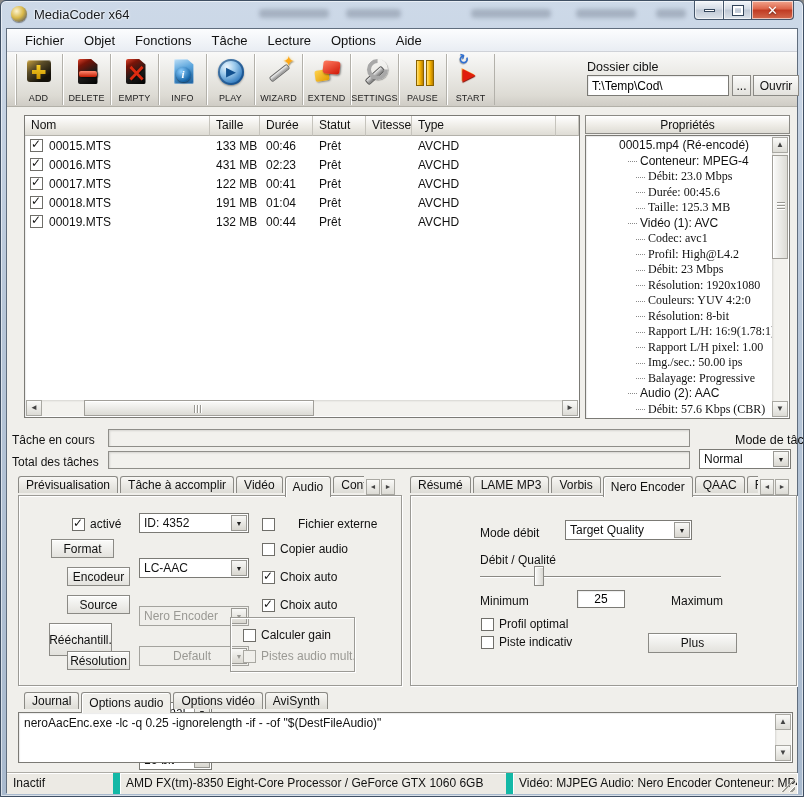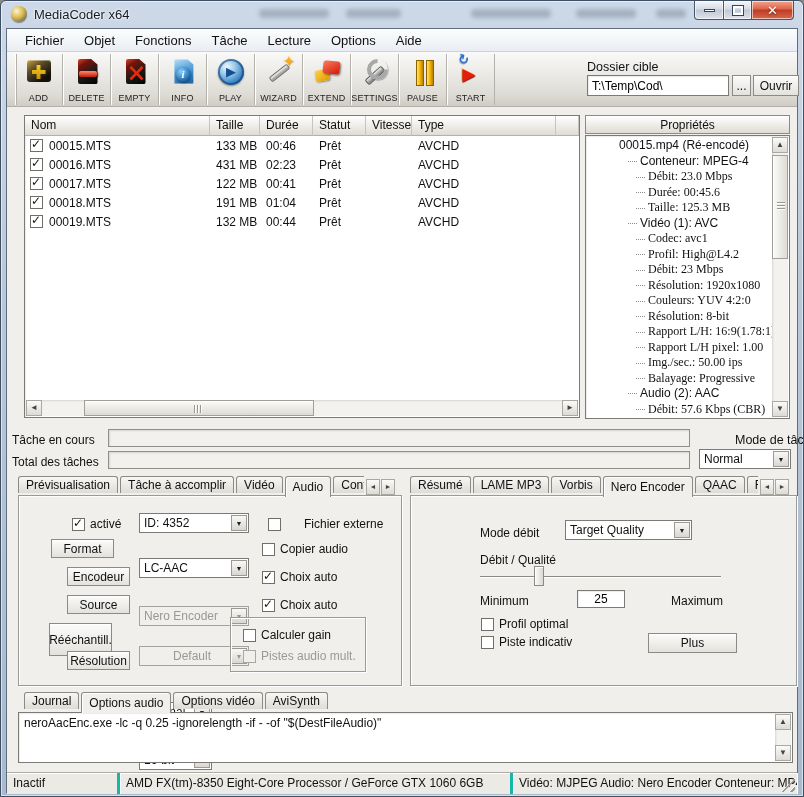--- a/index.html
+++ b/index.html
@@ -159,21 +159,21 @@
   .tab-arrows .sb-btn{width:14px;height:16px;font-size:7px;}
   .panel{position:absolute;border:1px solid #9b9a95;box-shadow:inset 1px 1px 0 #fff,1px 1px 0 #fff;background:#f0efeb;}
   
   .slider-track{position:absolute;height:0;border-top:1px solid #8a8984;border-bottom:1px solid #fff;}
   .slider-thumb{position:absolute;width:10px;height:20px;background:linear-gradient(90deg,#fbfbfa,#d9d8d2);
     border:1px solid #8b8a85;box-shadow:inset 1px 1px 0 #fff;cursor:grab;}
   
   .cmdbox{left:11px;top:683px;width:775px;height:51px;font-size:12px;padding:3px 20px 3px 5px;white-space:nowrap;overflow:hidden;}
   .statusbar{position:absolute;left:0;top:743px;width:790px;height:22px;background:#eceae4;
     border-top:1px solid #adaca6;box-shadow:inset 0 1px 0 #fff;display:flex;font-size:12px;}
-  .status-seg{padding:3px 6px 0 6px;border-right:3px solid #14b8a6;box-shadow:1px 0 0 #fff;white-space:nowrap;overflow:hidden;}
+  .status-seg{padding:3px 6px 0 6px;border-right:7px solid #14b8a6;box-shadow:1px 0 0 #fff;white-space:nowrap;overflow:hidden;}
   .grip{position:absolute;right:2px;bottom:2px;width:14px;height:14px;cursor:nwse-resize;
     background:repeating-linear-gradient(135deg,transparent 0 3px,#fff 3px 4px,#9a9992 4px 6px);
     clip-path:polygon(100% 0,100% 100%,0 100%);}
 </style>
 </head>
 <body>
 
 <div class="window">
 
   <div class="titlebar">
@@ -429,21 +429,21 @@
     </div>
     <div class="panel" style="left:11px;top:466px;width:384px;height:191px;">
       <div class="cbrow" style="left:53px;top:21px;">
         <span class="cb checked"></span>
         <span>activé</span>
       </div>
       <div class="abs combo" style="left:120px;top:17px;width:110px;height:20px;">
         <span>ID: 4352</span>
           <span class="cbtn">▼</span>
       </div>
-      <div class="cbrow" style="left:249px;top:21px;gap:23px;">
+      <div class="cbrow" style="left:243px;top:21px;gap:23px;">
         <span class="cb"></span>
         <span>Fichier externe</span>
       </div>
 
       <button class="abs btn3d" style="left:32px;top:43px;width:63px;height:19px;">Format</button>
       <div class="abs combo" style="left:120px;top:42px;width:110px;height:20px;">
         <span>LC-AAC</span>
           <span class="cbtn">▼</span>
       </div>
       <div class="cbrow" style="left:243px;top:46px;">
@@ -469,21 +469,21 @@
       <div class="cbrow" style="left:243px;top:102px;">
         <span class="cb checked"></span>
         <span>Choix auto</span>
       </div>
 
       <button class="abs btn3d" style="left:30px;top:127px;width:63px;height:33px;">Rééchantill.</button>
       <div class="abs combo" style="left:120px;top:126px;width:73px;height:20px;">
         <span>Original</span>
           <span class="cbtn">▼</span>
       </div>
-      <div class="groupbox" style="left:211px;top:121px;width:136px;height:55px;">
+      <div class="groupbox" style="left:211px;top:121px;width:125px;height:55px;">
         <div class="cbrow" style="left:12px;top:10px;">
           <span class="cb"></span>
           <span>Calculer gain</span>
         </div>
         <div class="cbrow" style="left:12px;top:31px;">
           <span class="cb disabled"></span>
           <span class="t-dis">Pistes audio mult.</span>
         </div>
       </div>
       <button class="abs btn3d" style="left:48px;top:155px;width:63px;height:19px;">Résolution</button>

